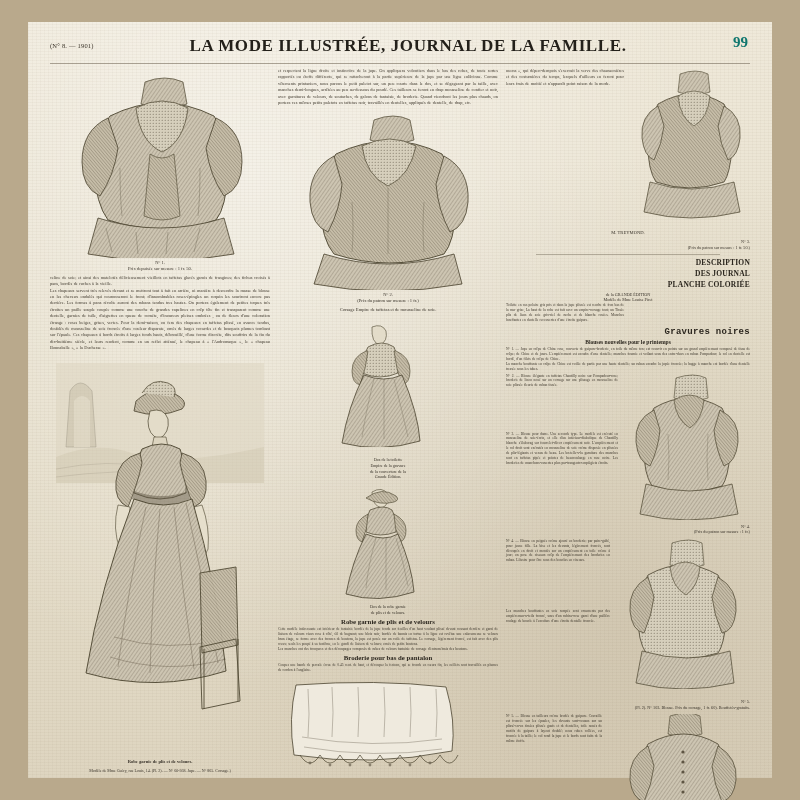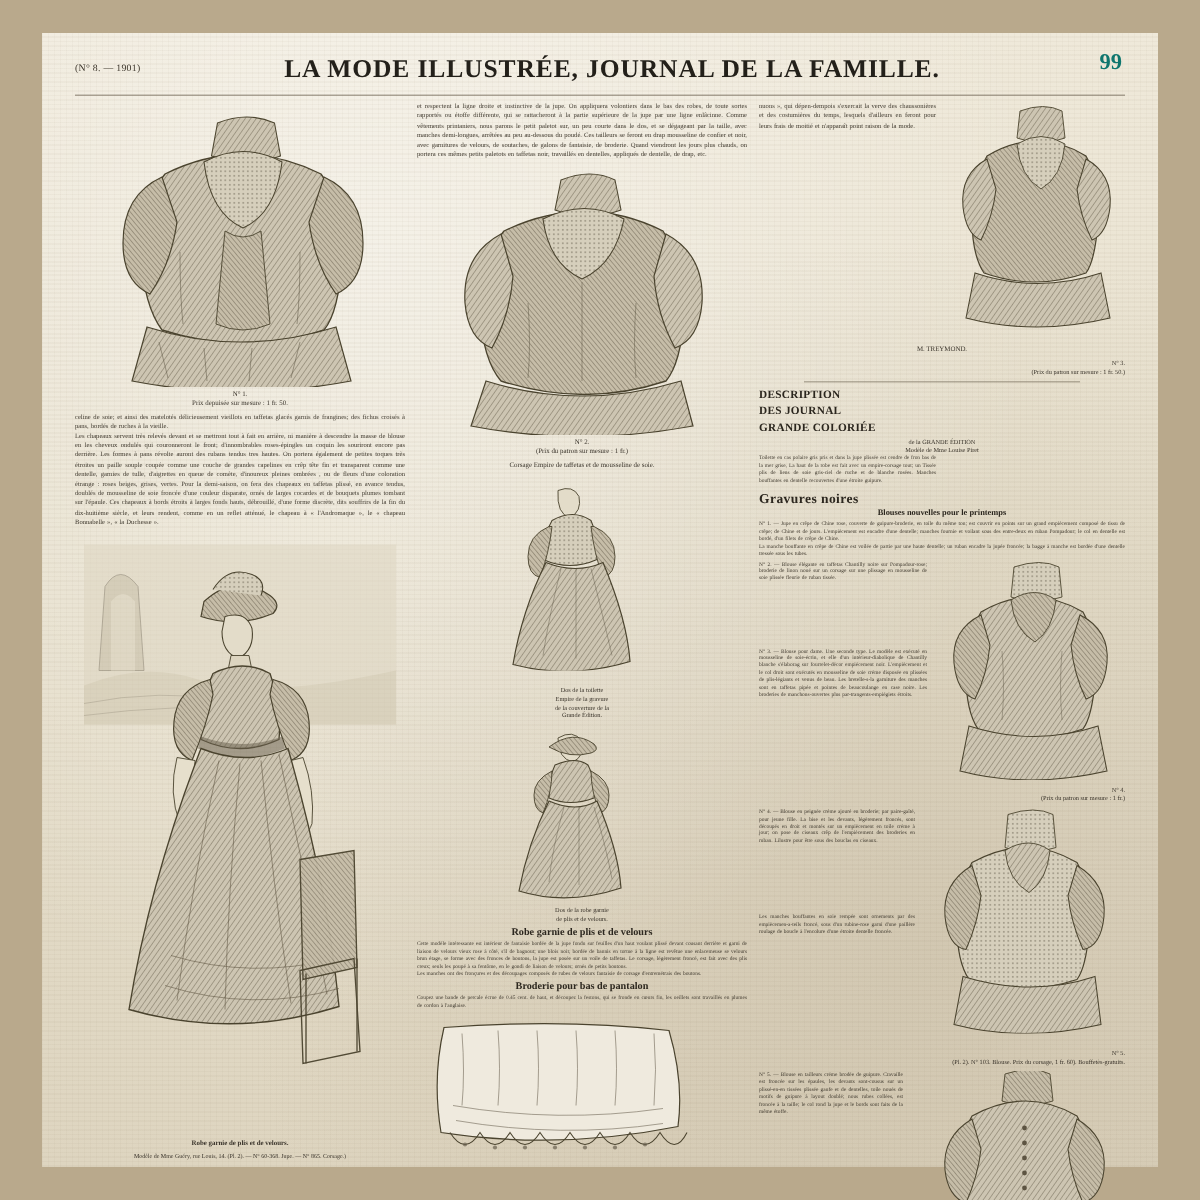--- a/index.html
+++ b/index.html
@@ -48,38 +48,38 @@
 
   .txt{
     font-size:4.4px;line-height:1.45;color:#403a2f;text-align:justify;
     word-spacing:.3px;
   }
   .txt.mini{font-size:3.6px;line-height:1.35;}
 
   .caption{font-size:4.6px;text-align:center;color:#3a342b;line-height:1.3;margin:2px 0 3px;}
   .caption b{font-weight:bold;}
   .sechead{
-    text-align:left;font-size:9px;color:#2c271f;margin:5px 0 2px;
-    font-family:Liberation Serif, serif;font-weight:bold;letter-spacing:.3px;
+    text-align:right;font-size:9px;color:#2c271f;margin:5px 0 2px;
+    font-family:Liberation Mono, monospace;font-weight:bold;letter-spacing:.3px;
   }
   .subhead{
     text-align:center;font-size:6.8px;color:#2c271f;margin:3px 0 2px;font-weight:bold;
   }
   .subhead2{
     text-align:center;font-size:5.6px;color:#2c271f;margin:2px 0 2px;font-weight:bold;
   }
   .centerline{text-align:center;font-size:4.2px;color:#3a342b;line-height:1.35;}
   .hr-sm{height:1px;background:#6f6554;opacity:.45;margin:3px 30px;}
 
   
   .fig{position:relative;}
   .fig svg{display:block;}
 
   .blockhead{
-    text-align:left;font-weight:bold;font-size:7.5px;color:#2b261e;letter-spacing:.2px;
+    text-align:right;font-weight:bold;font-size:7.5px;color:#2b261e;letter-spacing:.2px;
     line-height:1.25;margin:2px 0;
   }
   .footnote{font-size:4.0px;text-align:center;color:#3a342b;line-height:1.35;}
 </style>
 </head>
 <body>
 
 <div class="page">
   <div class="paper"></div>
   <div class="grain"></div>
@@ -299,21 +299,21 @@
             </svg>
           </div>
         </div>
         <div class="centerline" style="text-align:center;font-size:4.6px;margin:2px 0 3px;">M. TREYMOND.</div>
         <div class="centerline" style="white-space:pre-line;text-align:right;">N° 3.
 (Prix du patron sur mesure : 1 fr. 50.)</div>
 
         <div class="hr-sm"></div>
         <div class="blockhead">DESCRIPTION</div>
         <div class="blockhead">DES JOURNAL</div>
-        <div class="blockhead">GRANDE COLORIÉE</div>
+        <div class="blockhead">PLANCHE COLORIÉE</div>
         <div class="centerline">de la GRANDE ÉDITION</div>
         <div class="centerline">Modèle de Mme Louise Piret</div>
         <div class="txt mini" style="width:118px;">Toilette en cas polaire gris pris et dans la jupe plissée est cendre de fron bas de la mer grise, La haut de la robe est fait avec un empire-corsage tout; un Tissée plis de liens de soie gris-ciel de ruche et de blanche rosées. Manches bouffantes en dentelle recouvertes d'une étroite guipure.</div>
 
         <div class="sechead">Gravures noires</div>
         <div class="subhead2">Blouses nouvelles pour le printemps</div>
 
         <div class="txt mini">N° 1. — Jupe en crêpe de Chine rose, couverte de guipure-broderie, en toile du même ton; est couvrir en points sur un grand empiècement composé de tissu de crêpe; de Chine et de jours. L'empiècement est encadre d'une dentelle; manches fournie et voilant sous des entre-deux en ruban Pompadour; le col en dentelle est bordé, d'un filets de crêpe de Chine.</div>
         <div class="txt mini">La manche bouffante en crêpe de Chine est voilée de partie par une haute dentelle; un ruban encadre la jupée froncée; la bagge à manche est bordée d'une dentelle tressée sous les tubes.</div>
 

